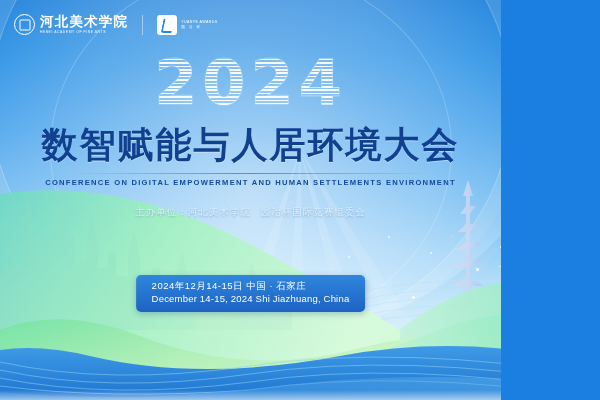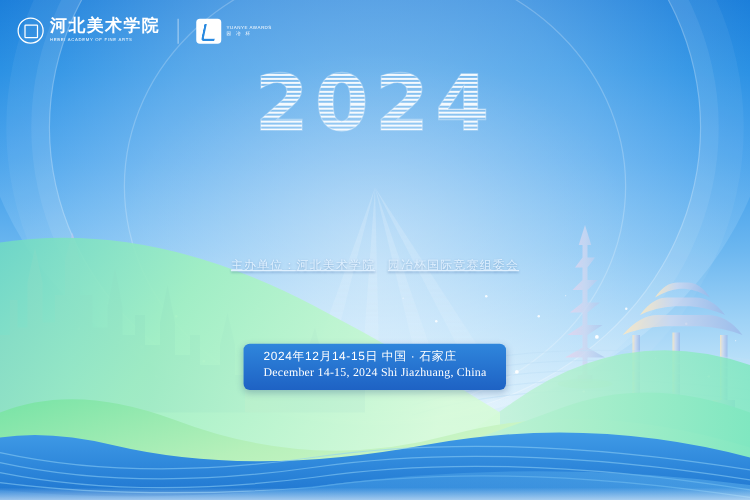--- a/index.html
+++ b/index.html
@@ -3,21 +3,21 @@
 <meta charset="utf-8">
 <title>Conference Banner</title>
 <style>
   html,body{margin:0;padding:0;}
   body{
     width:600px;height:400px;overflow:hidden;
     font-family:"Liberation Sans","DejaVu Sans",sans-serif;
     background:#1a7fe0;
   }
   .poster{
-    position:relative;width:600px;height:400px;overflow:hidden;
+    position:relative;width:501px;height:400px;overflow:hidden;
     background:linear-gradient(180deg,
        #0b74d6 0%,
        #1685e0 14%,
        #3a9ae9 32%,
        #6cb7f0 50%,
        #9ed2f6 64%,
        #c5e6fa 76%,
        #ddf0fb 86%,
        #eaf6fc 100%);
   }
@@ -121,34 +121,33 @@
   .title-en{
     font-size:7.6px;color:#14499c;letter-spacing:1.25px;font-weight:700;
     white-space:nowrap;
   }
 
   
   .organizer{
     position:absolute;left:0;right:0;top:206px;text-align:center;z-index:30;
     font-size:9.5px;color:#dff0ff;letter-spacing:1px;
     text-shadow:0 1px 2px rgba(10,60,130,.35);
-    text-decoration:underline;
   }
   .organizer .sep{display:inline-block;width:10px;}
 
   
   .date-badge{
     position:absolute;left:50%;transform:translateX(-50%);top:275px;z-index:35;
     background:linear-gradient(180deg,#2f86dc 0%,#1e62c4 100%);
     border-radius:5px;padding:5px 16px 6px;text-align:left;
     box-shadow:0 2px 6px rgba(20,60,120,.28);
   }
   .date-cn{font-size:9.5px;color:#fff;letter-spacing:.5px;line-height:1.35;white-space:nowrap;}
   .date-en{font-size:9.5px;color:#fff;letter-spacing:.2px;line-height:1.35;white-space:nowrap;
-     font-family:Liberation Serif, serif;}
+     font-family:Liberation Sans, sans-serif;}
 
   
   .scene{position:absolute;inset:0;z-index:10;pointer-events:none;}
   .scene svg{display:block;width:600px;height:400px;}
 
   .foot{position:absolute;left:0;right:0;bottom:0;height:10px;z-index:36;
     background:linear-gradient(180deg,rgba(255,255,255,0),rgba(255,255,255,.55));}
 </style>
 </head>
 <body>
@@ -340,20 +339,25 @@
     </div>
   </div>
 
   <div class="year-shadow">
     <span>2024</span>
   </div>
   <div class="year-wrap">
     <span class="year">2024</span>
   </div>
 
+  <div class="title-block">
+    <div class="title-cn">数智赋能与人居环境大会</div>
+    <div class="title-rule"></div>
+    <div class="title-en">CONFERENCE ON DIGITAL EMPOWERMENT AND HUMAN SETTLEMENTS ENVIRONMENT</div>
+  </div>
 
   <div class="organizer">
     <span>主办单位：</span><span>河北美术学院</span><span class="sep"></span><span>园冶杯国际竞赛组委会</span>
   </div>
 
   <div class="date-badge">
     <div class="date-cn">2024年12月14-15日  中国 · 石家庄</div>
     <div class="date-en">December 14-15, 2024 Shi Jiazhuang, China</div>
   </div>
 

